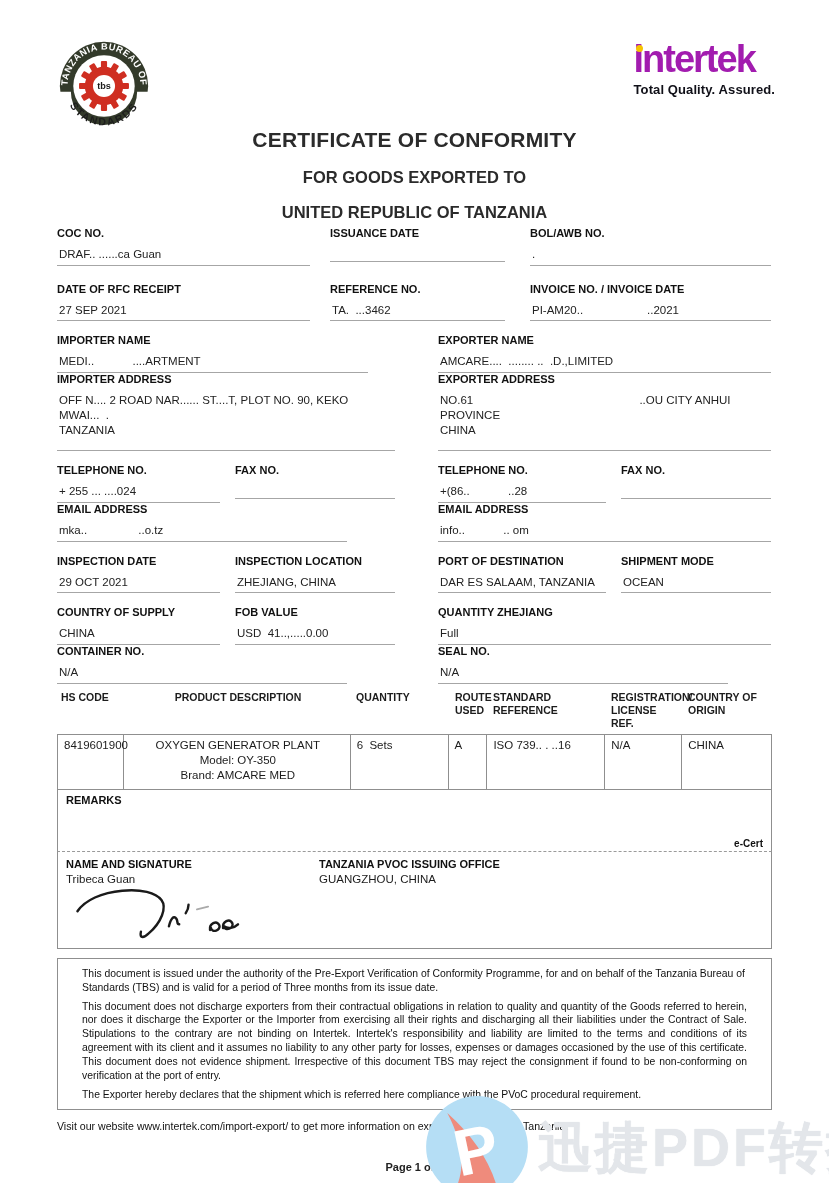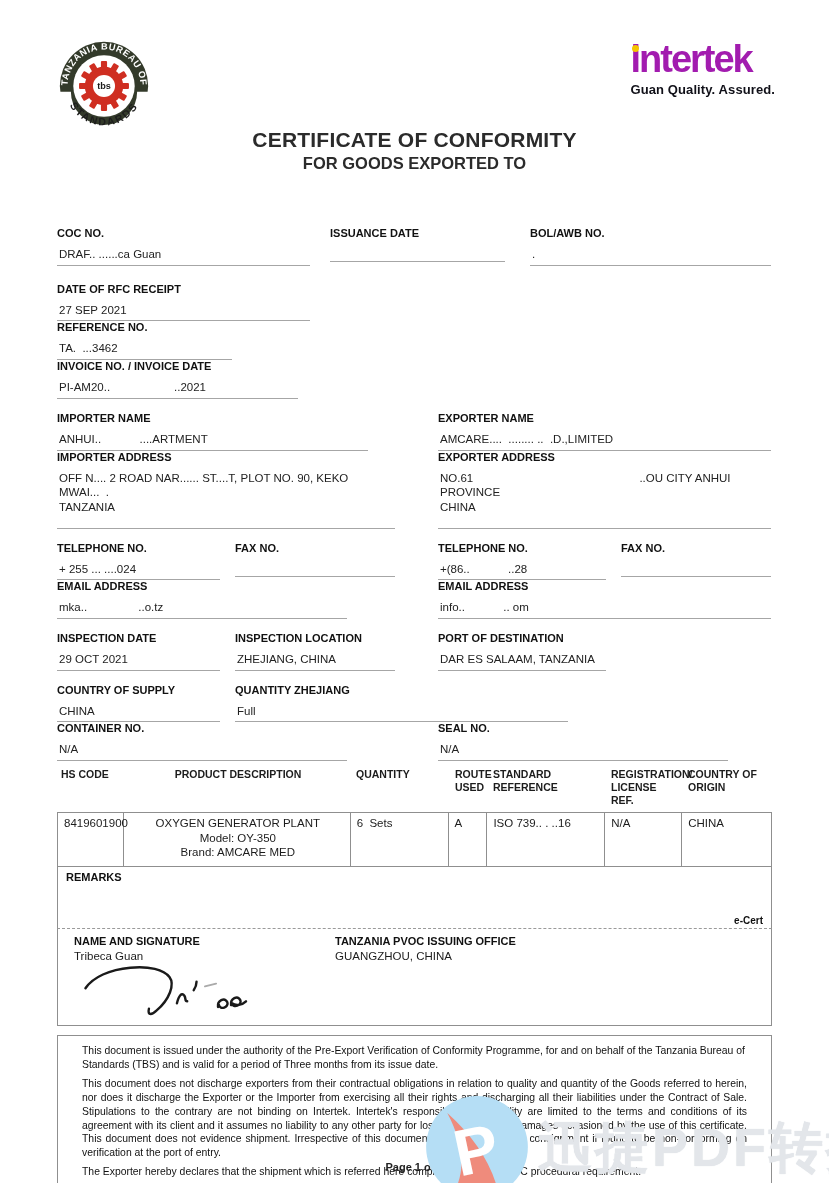--- a/index.html
+++ b/index.html
@@ -15,24 +15,24 @@
   }
   
   .header { position: relative; height: 205px; }
   .tbs-logo { position: absolute; left: 56px; top: 38px; width: 96px; height: 96px; }
   .intertek { position: absolute; right: 54px; top: 40px; text-align: left; }
   .intertek .wordmark { position: relative; font-size: 38px; font-weight: 700; letter-spacing: -2px; color: #a21caf; line-height: 1; }
   .intertek .i-dot { position: absolute; left: 2px; top: 5px; width: 7px; height: 7px; border-radius: 50%; background: #f6c400; }
   .intertek .tagline { font-size: 13px; font-weight: 700; color: #101018; margin-top: 4px; letter-spacing: 0.1px; }
   .title-block { position: absolute; left: 0; right: 0; top: 128px; text-align: center; color: #2b2b2b; }
   .title-block .t1 { font-size: 21px; font-weight: 700; letter-spacing: 0.2px; }
-  .title-block .t2 { font-size: 16.5px; font-weight: 700; margin-top: 2px; }
+  .title-block .t2 { font-size: 16.5px; font-weight: 700; margin-top: 16px; }
   
   .frow { display: flex; padding: 0 57px; }
-  .mt22 { margin-top: 22px; } .mt17 { margin-top: 17px; flex-direction: column; } .mt13 { margin-top: 13px; } .mt12 { margin-top: 0; } .mt5 { margin-top: 5px; }
+  .mt22 { margin-top: 22px; } .mt17 { margin-top: 17px; } .mt13 { margin-top: 13px; } .mt12 { margin-top: 0; } .mt5 { margin-top: 5px; }
   .flabel { font-size: 11px; font-weight: 700; color: #111; }
   .fvalue {
     font-size: 11.5px; color: #222;
     margin-top: 8px; padding: 0 0 3px 2px;
     border-bottom: 1.5px solid #a6a6a6;
     min-height: 15px; white-space: pre-wrap; line-height: 1.28;
   }
   .fvalue.tall { min-height: 58px; }
   .w-a { width: 253px; margin-right: 20px; }
   .w-b { width: 175px; margin-right: 25px; }
@@ -63,21 +63,21 @@
   
   .remarks-box {
     margin: 0 57px; border: 1.4px solid #8f8f8f; border-top: none;
     border-bottom: 1.4px dashed #9a9a9a;
     height: 62px; position: relative; padding: 4px 8px;
   }
   .remarks-box .flabel { font-size: 11px; }
   .ecert { position: absolute; right: 8px; bottom: 2px; font-size: 10px; font-weight: 700; color: #111; }
   .sig-box {
     margin: 0 57px; border: 1.4px solid #8f8f8f; border-top: none;
-    height: 97px; display: flex; padding: 6px 16px 0; gap: 8px;
+    height: 97px; display: flex; padding: 6px 8px 0;
   }
   .sig-left { width: 253px; }
   .sig-left .sig-name { font-size: 11.5px; margin-top: 3px; }
   .sig-scrawl { margin: 2px 0 0 2px; }
   .sig-right .sig-office { font-size: 11.5px; margin-top: 3px; }
   
   .legal-box { margin: 9px 57px 0; border: 1.4px solid #8f8f8f; padding: 3px 24px 6px; }
   .legal-box p { font-size: 10.4px; line-height: 1.33; margin: 5px 0 2px; color: #111; }
   .legal-box p.justify { text-align: justify; }
   .website-line { margin: 10px 57px 0; font-size: 10.6px; color: #111; }
@@ -130,26 +130,27 @@
         <circle cx="50" cy="50" r="11.5" fill="#ffffff"></circle>
         <text x="50" y="53.6" text-anchor="middle" font-size="9.5" font-weight="bold" fill="#1a1a1a">tbs</text>
       </svg>
     </div>
 
     <div class="intertek">
       <div class="wordmark">
         <span>intertek</span>
         <span class="i-dot"></span>
       </div>
-      <div class="tagline">Guan Quality. Assured.</div>
+      <div class="tagline">Total Quality. Assured.</div>
     </div>
 
     <div class="title-block">
       <div class="t1">CERTIFICATE OF CONFORMITY</div>
       <div class="t2">FOR GOODS EXPORTED TO</div>
+      <div class="t2">UNITED REPUBLIC OF TANZANIA</div>
     </div>
   </div>
 
   <div class="frow mt22">
     <div class="field w-a">
       <div class="flabel">COC NO.</div>
       <div class="fvalue">DRAF.. ......ca Guan</div>
     </div>
     <div class="field w-b">
       <div class="flabel">ISSUANCE DATE</div>
@@ -172,21 +173,21 @@
     </div>
     <div class="field w-c">
       <div class="flabel">INVOICE NO. / INVOICE DATE</div>
       <div class="fvalue">PI-AM20..                    ..2021</div>
     </div>
   </div>
 
   <div class="frow mt13">
     <div class="field w-hl name-line-l">
       <div class="flabel">IMPORTER NAME</div>
-      <div class="fvalue">ANHUI..            ....ARTMENT</div>
+      <div class="fvalue">MEDI..            ....ARTMENT</div>
     </div>
     <div class="field w-hr">
       <div class="flabel">EXPORTER NAME</div>
       <div class="fvalue">AMCARE....  ........ ..  .D.,LIMITED</div>
     </div>
   </div>
 
   <div class="frow mt12">
     <div class="field w-hl">
       <div class="flabel">IMPORTER ADDRESS</div>
@@ -238,26 +239,34 @@
       <div class="fvalue">29 OCT 2021</div>
     </div>
     <div class="field w-q2" style="margin-right:43px;">
       <div class="flabel">INSPECTION LOCATION</div>
       <div class="fvalue">ZHEJIANG, CHINA</div>
     </div>
     <div class="field w-q3">
       <div class="flabel">PORT OF DESTINATION</div>
       <div class="fvalue">DAR ES SALAAM, TANZANIA</div>
     </div>
+    <div class="field w-q4">
+      <div class="flabel">SHIPMENT MODE</div>
+      <div class="fvalue">OCEAN</div>
+    </div>
   </div>
 
   <div class="frow mt13">
     <div class="field w-q1">
       <div class="flabel">COUNTRY OF SUPPLY</div>
       <div class="fvalue">CHINA</div>
+    </div>
+    <div class="field w-q2" style="margin-right:43px;">
+      <div class="flabel">FOB VALUE</div>
+      <div class="fvalue">USD  41..,.....0.00</div>
     </div>
     <div class="field w-hr">
       <div class="flabel">QUANTITY ZHEJIANG</div>
       <div class="fvalue">Full</div>
     </div>
   </div>
 
   <div class="frow mt12">
     <div class="field w-hl short-line">
       <div class="flabel">CONTAINER NO.</div>

